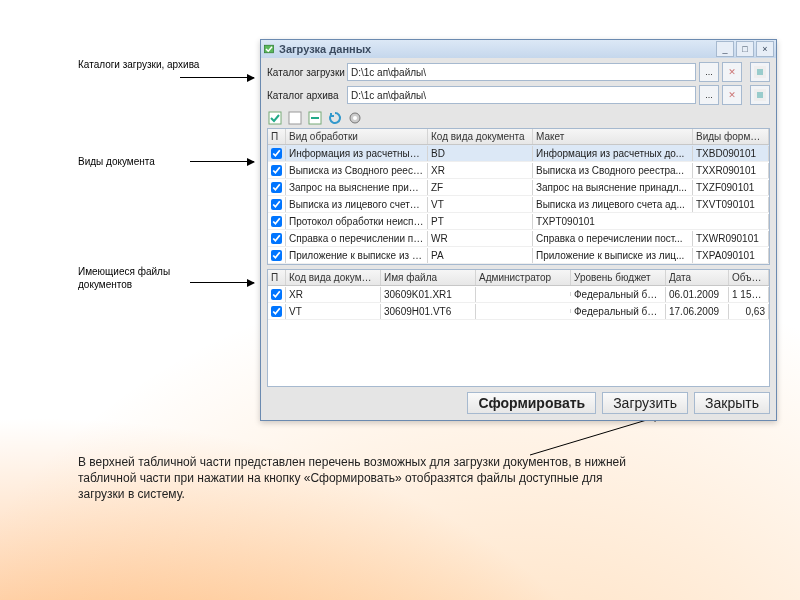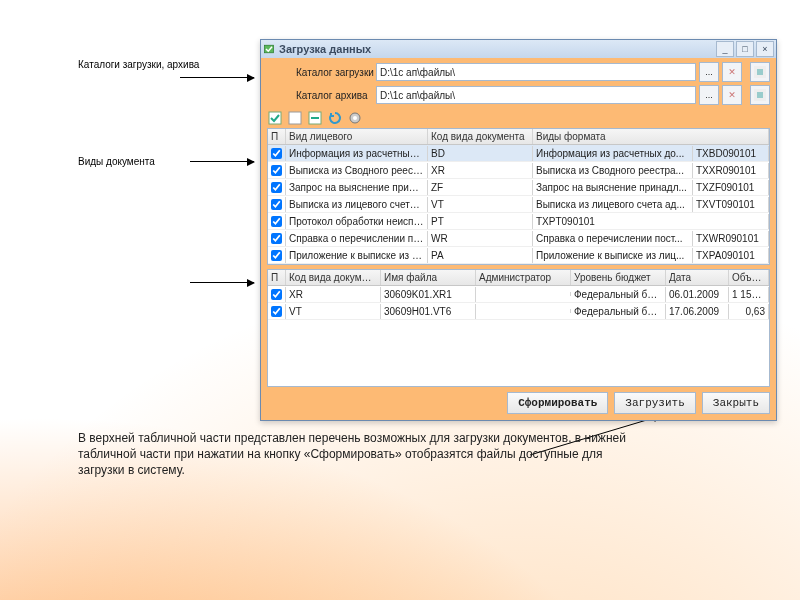--- a/index.html
+++ b/index.html
@@ -4,27 +4,27 @@
 <style>
   html, body { margin:0; padding:0; width:800px; height:600px; font-family: Arial, sans-serif; overflow:hidden; }
   .page { position:relative; width:800px; height:600px; background:#fff; }
   .bg-swoosh { position:absolute; left:-200px; bottom:-180px; width:1200px; height:600px; border-top-left-radius:50% 60%; border-top-right-radius:50% 60%; background:radial-gradient(ellipse at 60% 100%, rgba(255,150,40,0.35) 0%, rgba(255,150,40,0) 60%); pointer-events:none; }
   .bg-swoosh2 { position:absolute; left:-200px; bottom:-200px; width:1200px; height:600px; border-top-left-radius:50% 60%; border-top-right-radius:50% 60%; background:radial-gradient(ellipse at 20% 100%, rgba(255,120,0,0.7) 0%, rgba(255,120,0,0) 45%); pointer-events:none; }
 
   .annotation { position:absolute; font-size:10px; color:#000000; line-height:1.3; }
   .arrow { position:absolute; height:1px; background:#000; }
   .arrow::after { content:''; position:absolute; right:-1px; top:-3px; width:0; height:0; border-left:8px solid #000; border-top:4px solid transparent; border-bottom:4px solid transparent; }
 
-  .window { position:absolute; left:260px; top:39px; width:515px; height:380px; border:1px solid #6b8ab0; background:#fdba74; box-shadow:0 2px 6px rgba(0,0,0,0.2); display:flex; flex-direction:column; font-size:10px; color:#222; }
+  .window { position:absolute; left:260px; top:39px; width:515px; height:380px; border:1px solid #6b8ab0; background:#e5e5e5; box-shadow:0 2px 6px rgba(0,0,0,0.2); display:flex; flex-direction:column; font-size:10px; color:#222; }
   .titlebar { height:18px; background:linear-gradient(#dce8f6,#c5d7ec); display:flex; align-items:center; padding:0 2px; }
   .titlebar .ticon { width:12px; height:12px; margin-right:4px; }
   .titlebar .title { flex:1 1 auto; font-size:11px; color:#3a4a5f; font-weight:bold; }
   .titlebar .tbtn { width:16px; height:14px; margin-left:2px; background:#e7eef7; border:1px solid #a6b9cf; display:flex; align-items:center; justify-content:center; font-size:9px; color:#3a4a5f; cursor:default; }
 
-  .paths { padding:4px 6px 2px 6px;margin-left:29px; }
+  .paths { padding:4px 6px 2px 6px; }
   .path-row { display:flex; align-items:center; margin-bottom:3px; }
   .path-label { width:80px; font-size:10px; }
   .path-input { flex:1 1 auto; height:16px; border:1px solid #a6b9cf; background:#fff; padding:0 3px; font-size:10px; display:flex; align-items:center; }
   .path-btn { width:18px; height:18px; margin-left:3px; border:1px solid #a6b9cf; background:#f2f4f7; display:flex; align-items:center; justify-content:center; font-size:9px; }
 
   .toolbar { display:flex; align-items:center; gap:4px; padding:0 6px 2px 6px; }
   .tbicon { width:16px; height:16px; display:flex; align-items:center; justify-content:center; }
 
   .grid { border:1px solid #a6b9cf; margin:0 6px; background:#fff; }
   .gridhead { display:flex; background:linear-gradient(#f6f6f6,#e7e7e7); border-bottom:1px solid #c7c7c7; }
@@ -34,40 +34,41 @@
   .chk { display:flex; align-items:center; justify-content:center; }
   .chk input { margin:0; width:11px; height:11px; }
   
   .t-c0{width:18px} .t-c1{width:142px} .t-c2{width:105px} .t-c3{width:160px} .t-c4{flex:1}
   
   .b-c0{width:18px} .b-c1{width:95px} .b-c2{width:95px} .b-c3{width:95px} .b-c4{width:95px} .b-c5{width:63px} .b-c6{flex:1; text-align:right}
 
   .files-area { flex:1 1 auto; margin:4px 6px 0 6px; border:1px solid #a6b9cf; background:#fff; display:flex; flex-direction:column; }
 
   .footer { padding:5px 6px 6px 6px; display:flex; justify-content:flex-end; gap:6px; }
-  .ftbtn { height:20px; padding:0 10px; border:1px solid #a6b9cf; background:linear-gradient(#fafafa,#e7e7e7); font-size:11px; display:flex; align-items:center;font-family:Liberation Mono, monospace; }
+  .ftbtn { height:20px; padding:0 10px; border:1px solid #a6b9cf; background:linear-gradient(#fafafa,#e7e7e7); font-size:14px; display:flex; align-items:center; }
   .ftbtn.primary { font-weight:bold; }
 
-  .bottom-text { position:absolute; left:78px; top:430px; width:560px; font-size:12px; color:#222; }
+  .bottom-text { position:absolute; left:78px; top:454px; width:560px; font-size:12px; color:#222; }
   .bottom-text p { margin:0 0 10px 0; line-height:1.35; }
   .diag { position:absolute; width:1px; height:1px; }
   .diag svg { position:absolute; left:0; top:0; }
 </style>
 </head>
 <body>
 <div class="page">
   <div class="bg-swoosh2"></div>
   <div class="bg-swoosh"></div>
 
   <div class="annotation" style="left:78px; top:58px; width:140px;">Каталоги загрузки, архива</div>
   <div class="arrow" style="left:180px; top:77px; width:74px;"></div>
 
   <div class="annotation" style="left:78px; top:155px;">Виды документа</div>
   <div class="arrow" style="left:190px; top:161px; width:64px;"></div>
 
+  <div class="annotation" style="left:78px; top:265px; width:140px;">Имеющиеся файлы документов</div>
   <div class="arrow" style="left:190px; top:282px; width:64px;"></div>
 
   <div class="diag">
     <svg width="800" height="600" style="pointer-events:none">
       <line x1="530" y1="455" x2="660" y2="416" stroke="#000" stroke-width="1"></line>
       <polygon points="660,416 651,416 655,422" fill="#000"></polygon>
     </svg>
   </div>
 
   <div class="window">
@@ -145,22 +146,23 @@
           <svg width="14" height="14" viewBox="0 0 14 14">
             <circle cx="7" cy="7" r="5" fill="#ccc" stroke="#777"></circle>
             <circle cx="7" cy="7" r="2" fill="#fff"></circle>
           </svg>
         </div>
     </div>
 
     <div class="grid" id="top-grid">
       <div class="gridhead">
         <div class="gh t-c0">П</div>
-        <div class="gh t-c1">Вид лицевого</div>
+        <div class="gh t-c1">Вид обработки</div>
         <div class="gh t-c2">Код вида документа</div>
+        <div class="gh t-c3">Макет</div>
         <div class="gh t-c4">Виды формата</div>
       </div>
       <div id="top-rows">
           <div class="gridrow" style="background: rgb(220, 232, 246);">
             <div class="gc t-c0 chk">
               <input type="checkbox" checked="" style="">
             </div>
             <div class="gc t-c1">Информация из расчетных до...</div>
             <div class="gc t-c2">BD</div>
             <div class="gc t-c3">Информация из расчетных до...</div>

